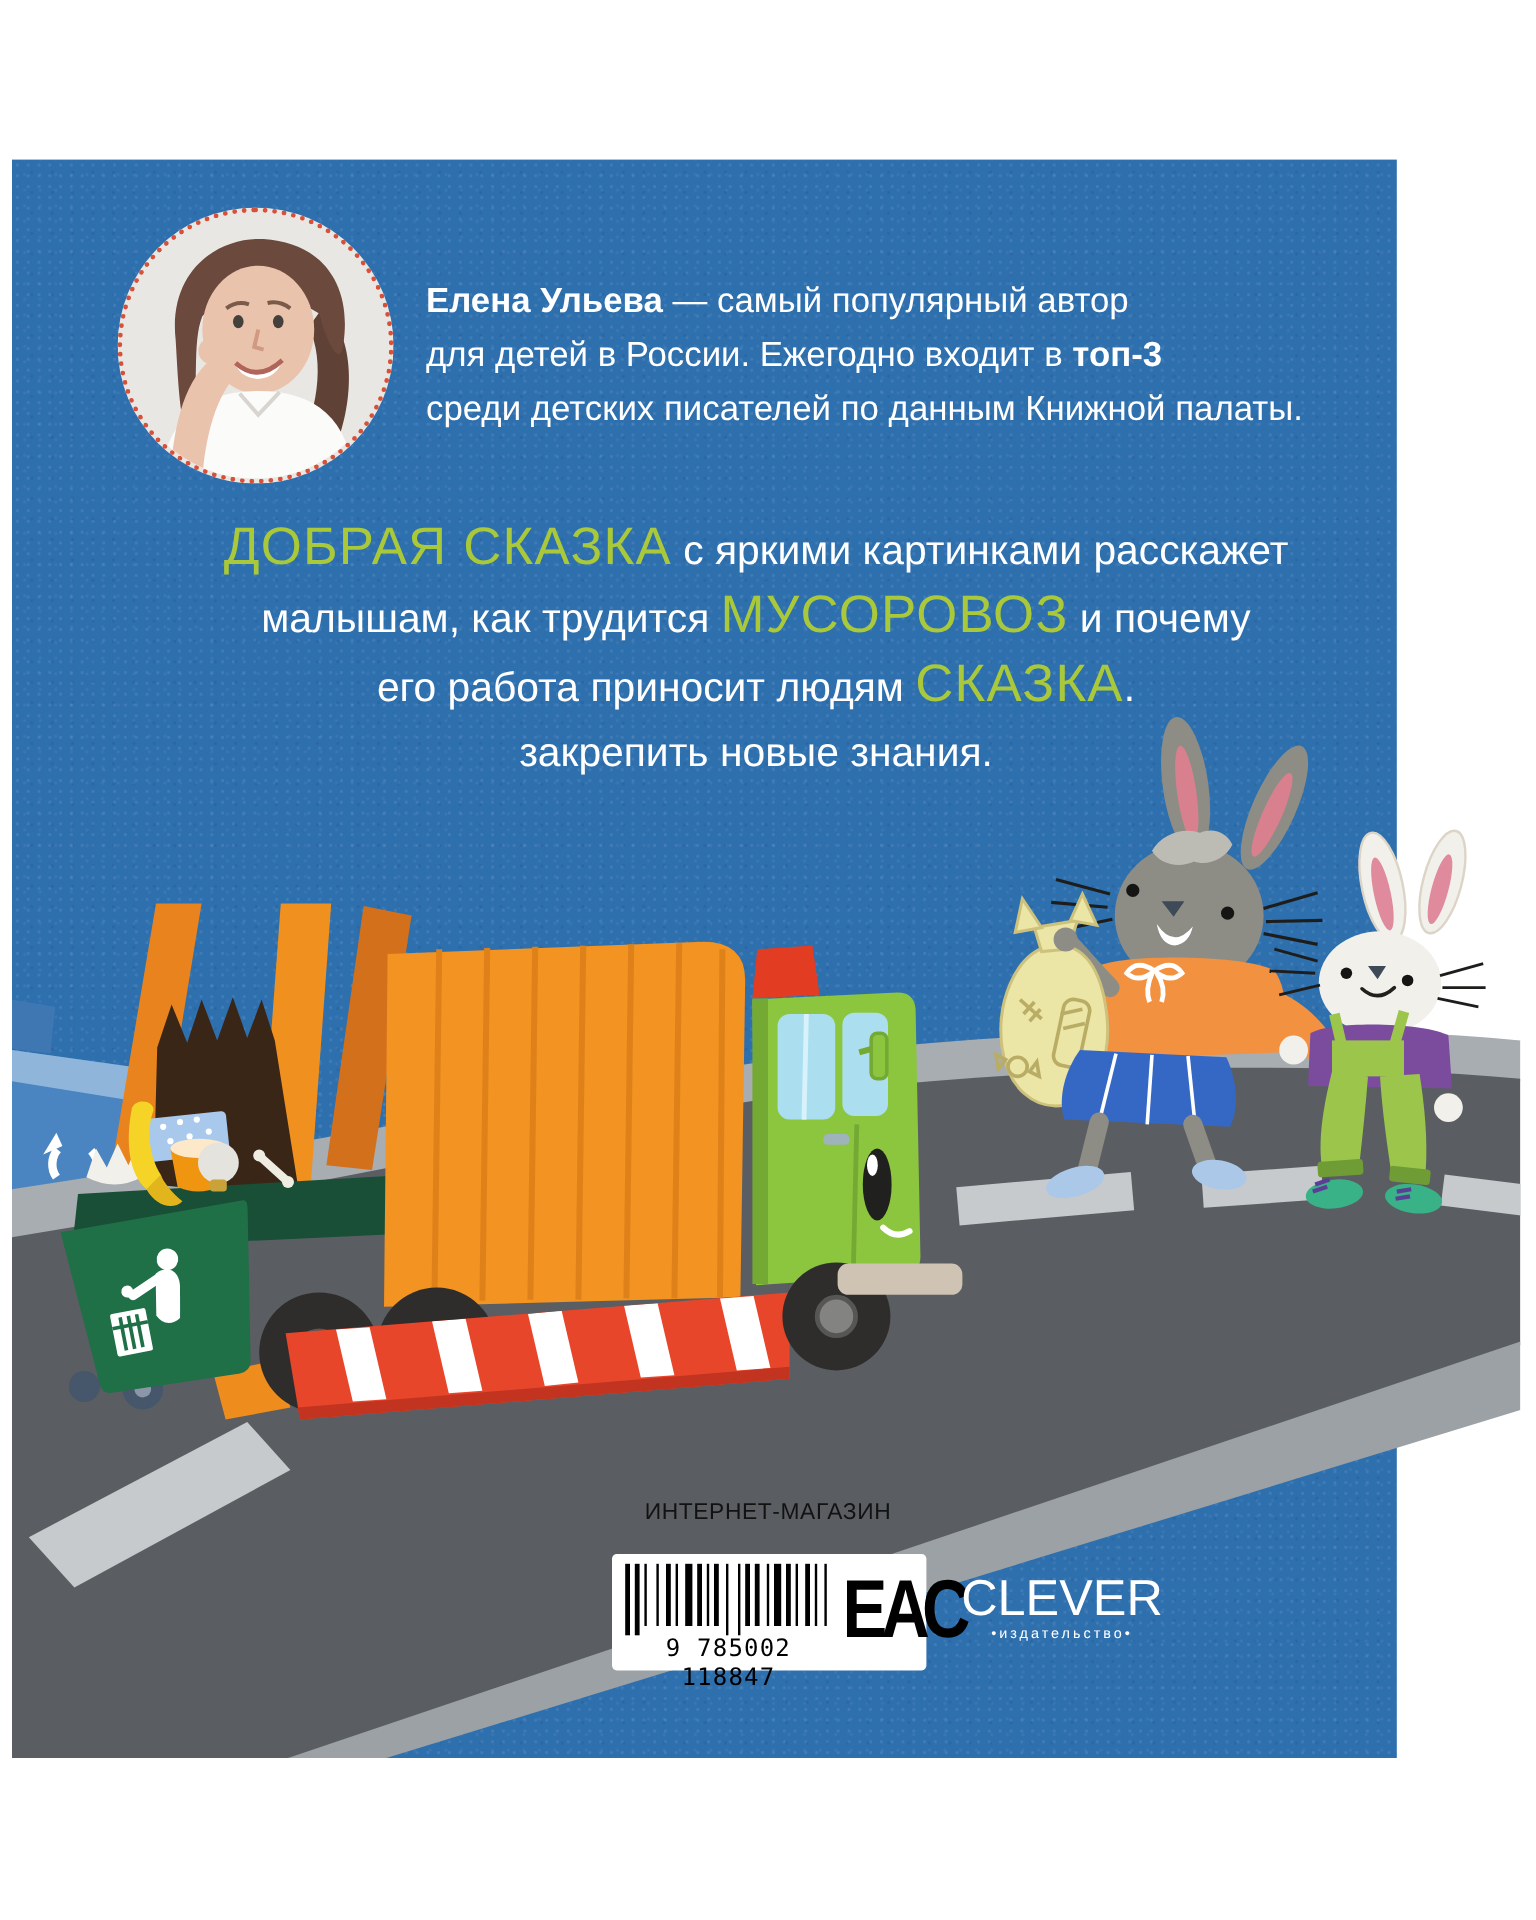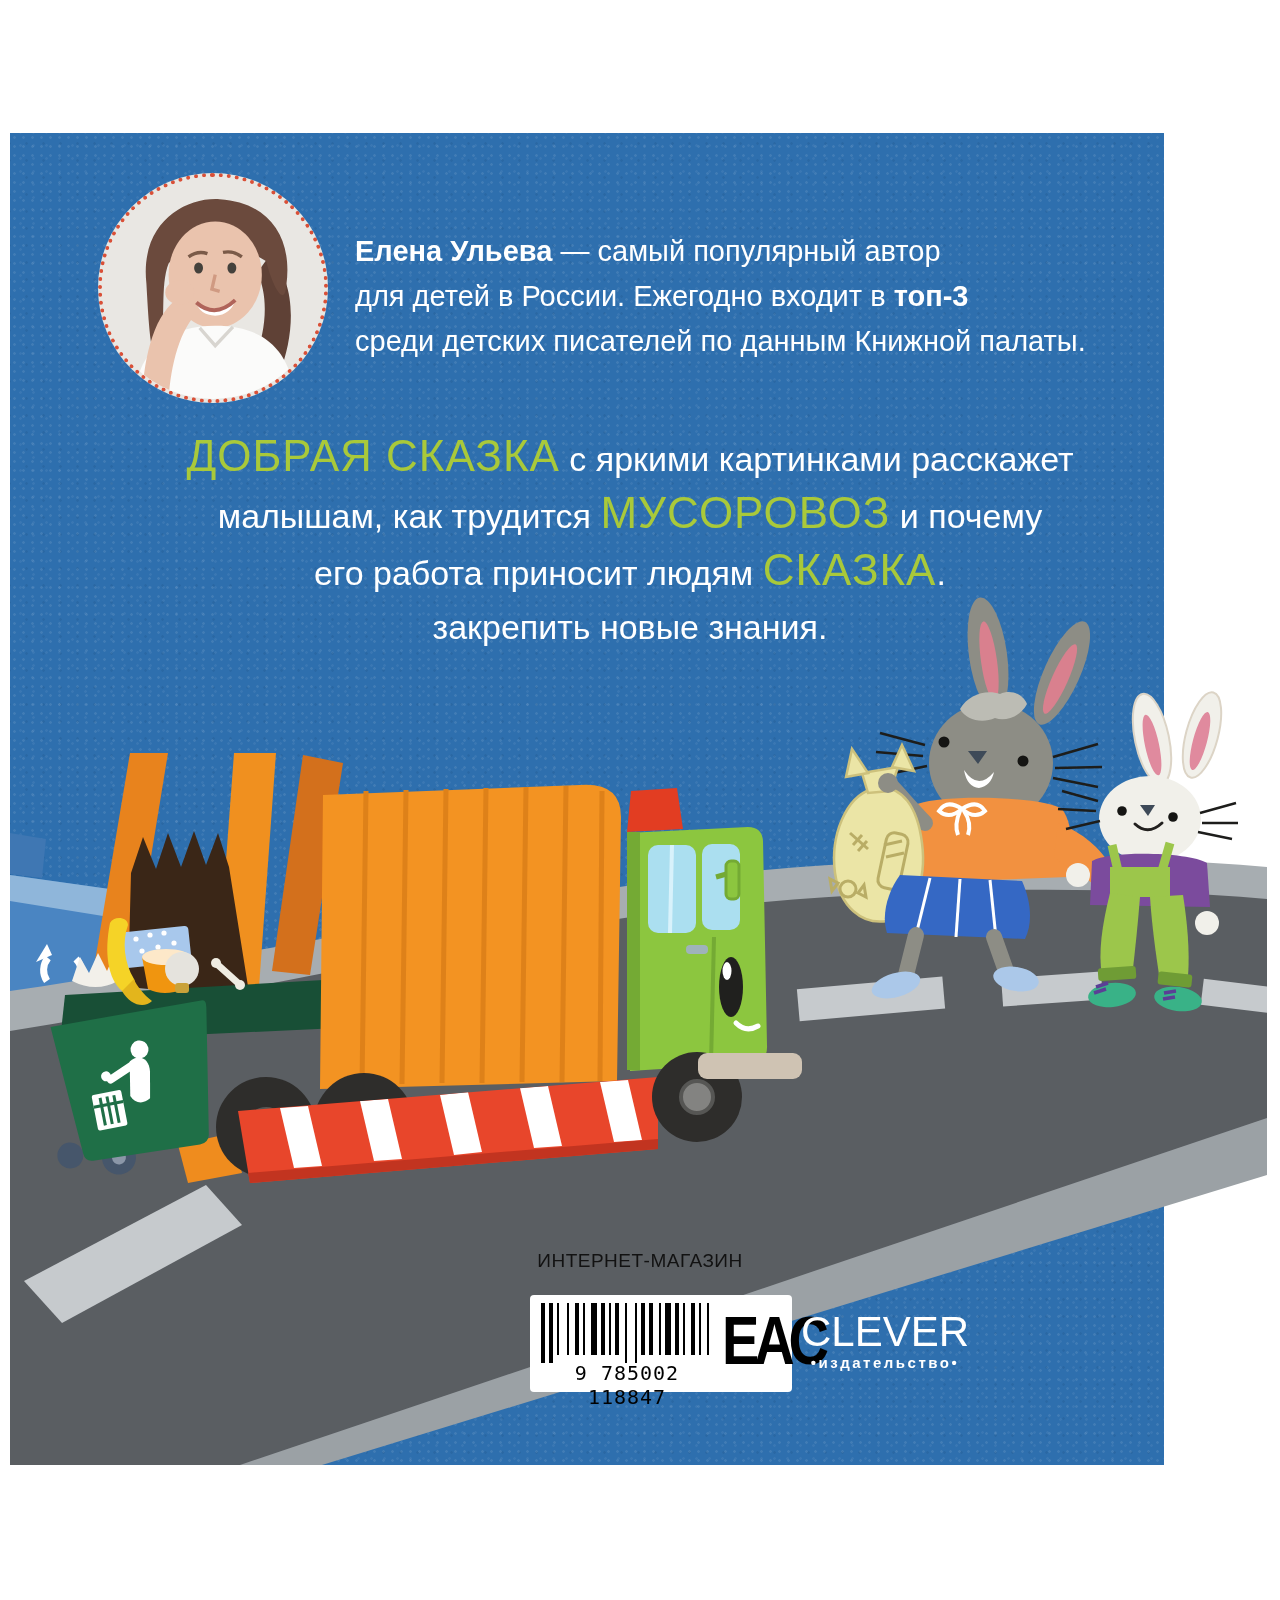--- a/index.html
+++ b/index.html
@@ -18,29 +18,29 @@
   .photo svg{display:block;}
   .author-text{left:345px;top:96px;width:840px;z-index:2;color:#ffffff;font-size:29px;
                line-height:45px;font-weight:400;}
   .author-text b{font-weight:700;}
   .blurb{left:20px;top:296px;width:1200px;z-index:2;color:#ffffff;font-size:34px;line-height:54px;
          text-align:center;font-weight:400;}
   .blurb .g{color:#a9c93a;font-weight:400;font-size:44px;letter-spacing:1px;}
   .shop{left:450px;top:1116px;width:360px;z-index:3;text-align:center;color:#121212;
         font-size:19px;line-height:23px;font-weight:400;letter-spacing:.5px;}
   .barcode-box{left:500px;top:1162px;width:262px;height:97px;background:#ffffff;border-radius:4px;
-               z-index:3;margin-left:20px;}
+               z-index:3;}
   .barcode-num{left:4px;top:66px;width:186px;text-align:center;font-family:"DejaVu Sans Mono",monospace;
                font-size:20px;color:#000;letter-spacing:1px;background:transparent;}
   .eac{left:192px;top:6px;width:66px;height:84px;color:#000;font-weight:900;font-size:56px;
        letter-spacing:-5px;transform:scaleY(1.22);transform-origin:top left;
        font-family:"Liberation Sans",sans-serif;}
   .clever{left:780px;top:1178px;width:190px;z-index:3;color:#ffffff;text-align:center;}
   .clever .word{font-size:42px;font-weight:400;letter-spacing:0px;line-height:42px;}
-  .clever .sub{font-size:15px;font-weight:700;letter-spacing:2.5px;margin-top:1px;}
+  .clever .sub{font-size:12px;font-weight:400;letter-spacing:2.5px;margin-top:1px;}
 </style>
 </head>
 <body>
 
 <div class="page">
   <div class="abs cover">
 
     <svg class="abs illu" viewBox="0 0 1257 1332">
 
       <g>

